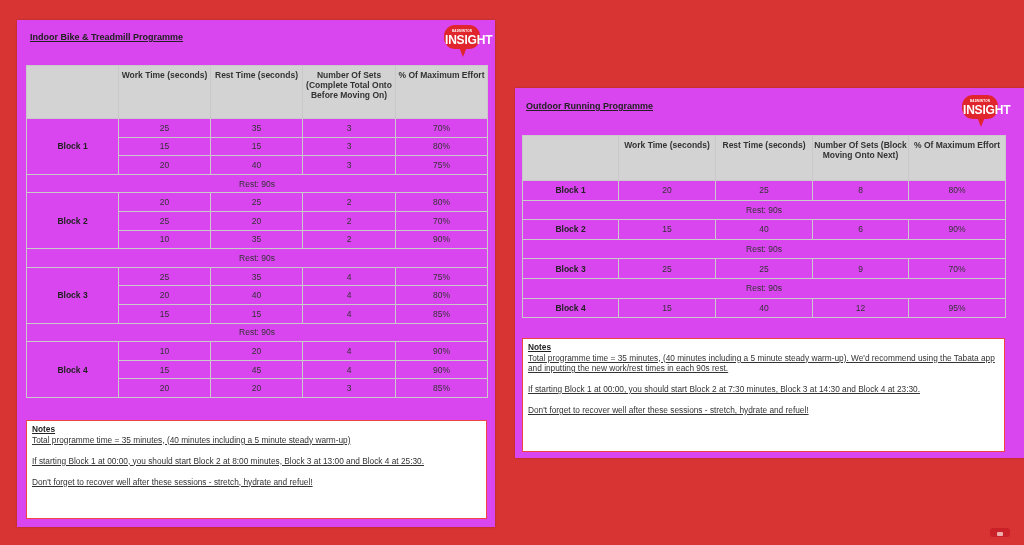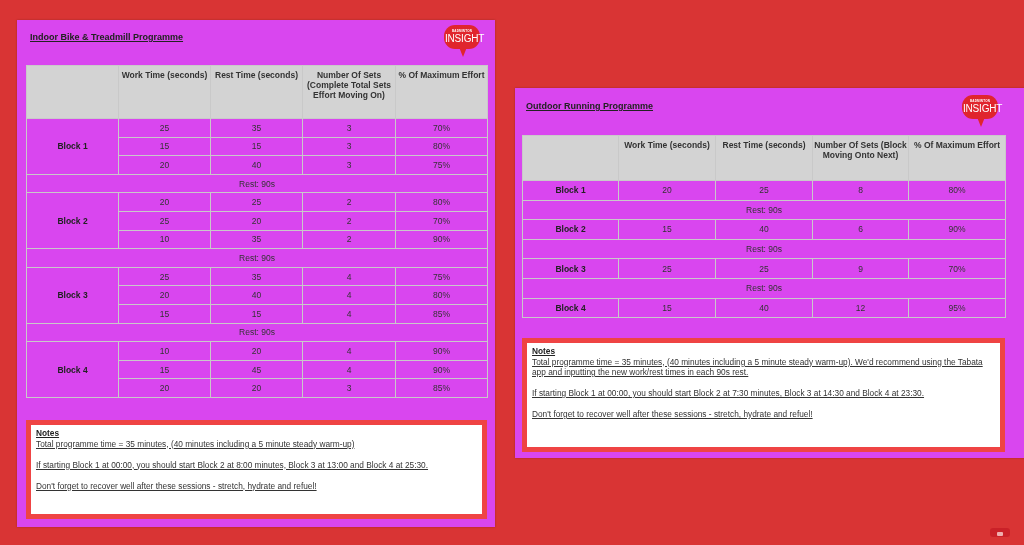--- a/index.html
+++ b/index.html
@@ -35,21 +35,21 @@
     position: absolute; left: 15px; top: 22px; width: 0; height: 0;
     border-left: 4px solid transparent; border-right: 4px solid transparent;
     border-top: 10px solid #e0252d;
   }
   .logo .small {
     position: absolute; left: 3px; top: 4px; width: 30px; text-align: center;
     font-size: 3px; color: #fff; font-weight: bold; letter-spacing: 0.2px;
   }
   .logo .big {
     position: absolute; left: 1px; top: 8px; width: 34px; text-align: center;
-    font-size: 10px; color: #fff; font-weight: normal; letter-spacing: -0.2px;
+    font-size: 12px; color: #fff; font-weight: bold; letter-spacing: -0.2px;
     font-family: "Liberation Sans", sans-serif;
   }
 
   table.prog {
     position: absolute; border-collapse: collapse; table-layout: fixed;
     font-size: 8.5px; color: #333;
   }
   #panel-left table.prog { left: 9px; top: 45px; width: 461px; }
   #panel-right table.prog { left: 7px; top: 47px; width: 483px; }
   table.prog td, table.prog th {
@@ -59,21 +59,21 @@
     background: #d3d3d3; font-weight: bold; color: #333;
     vertical-align: top; padding-top: 4px; line-height: 10px; font-size: 8.5px; text-align: center;
   }
   #panel-left table.prog th { height: 48px; }
   #panel-right table.prog th { height: 40px; }
   #panel-left table.prog td { height: 17.6px; }
   #panel-right table.prog td { height: 18.6px; }
   td.block-label { font-weight: bold; color: #222; }
 
   .notes {
-    position: absolute; border: 5px solid #ef4444; background: #fff;
+    position: absolute; border: 1px solid #ef4444; background: #fff;
     font-size: 8.3px; line-height: 10.5px; color: #333;
     padding: 3px 5px; box-sizing: border-box;
   }
   #panel-left .notes { left: 9px; top: 400px; width: 461px; height: 99px; }
   #panel-right .notes { left: 7px; top: 250px; width: 483px; height: 114px; }
   .notes .nh { font-weight: bold; text-decoration: underline; color: #222; }
   .notes p { margin: 0 0 10.5px 0; text-decoration: underline; }
 
   .corner-logo {
     position: absolute; left: 990px; top: 528px; width: 20px; height: 9px;
@@ -101,21 +101,21 @@
         <col style="width:92px">
         <col style="width:92px">
         <col style="width:93px">
         <col style="width:92px">
       </colgroup>
     <thead>
       <tr>
         <th></th>
         <th>Work Time (seconds)</th>
         <th>Rest Time (seconds)</th>
-        <th>Number Of Sets (Complete Total Sets Effort Moving On)</th>
+        <th>Number Of Sets (Complete Total Onto Before Moving On)</th>
         <th>% Of Maximum Effort</th>
       </tr>
     </thead>
     <tbody>
 
       <tr>
         <td rowspan="3" class="block-label">Block 1</td>
         <td>25</td>
         <td>35</td>
         <td>3</td>

